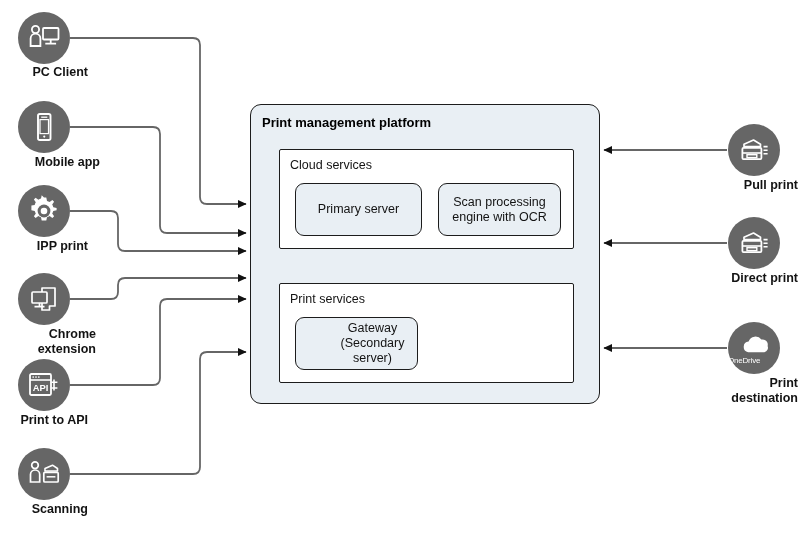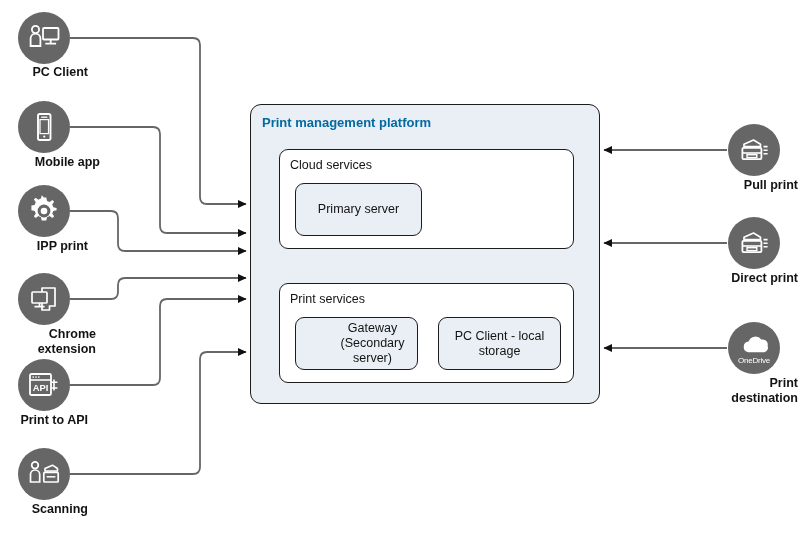--- a/index.html
+++ b/index.html
@@ -36,27 +36,27 @@
   .platform{
     position:absolute;
     left:250px;top:104px;width:350px;height:300px;
     background:#e9eff4;
     border:1.4px solid #1c1c1c;
     border-radius:11px;
     box-sizing:border-box;
   }
   .platform-title{
     position:absolute;left:11px;top:10px;
-    font-size:13px;font-weight:bold;color:#0369a1;
+    font-size:13px;font-weight:bold;color:#000000;
   }
   .group{
     position:absolute;
     background:#ffffff;
     border:1.1px solid #1c1c1c;
-    border-radius:9px;
+    border-radius:2px;
     box-sizing:border-box;
   }
   .group-title{
     position:absolute;left:10px;top:8px;
     font-size:12.5px;font-weight:normal;color:#131313;
   }
   .leafbox{
     position:absolute;
     background:#e9eff4;
     border:1.1px solid #1c1c1c;
@@ -65,21 +65,21 @@
     display:flex;align-items:center;justify-content:center;
     text-align:center;
     font-size:12.5px;color:#131313;line-height:15px;
     white-space:pre-line;
     padding:2px 4px;
   }
   .oned-label{
     position:absolute;
     left:0;right:0;
     bottom:9px;
-    text-align:center;
+    text-align:left;
     font-size:8px;
     color:#ffffff;
     font-family:"Liberation Sans", sans-serif;
     letter-spacing:-0.2px;
   }
 </style>
 </head>
 <body>
 
 <div id="canvas">
@@ -109,28 +109,28 @@
       <path d="M727,348 L604,348"></path>
     </g>
   </svg>
 
   <div class="platform">
     <div class="platform-title">Print management platform</div>
 
     <div class="group" style="left:28px;top:44px;width:295px;height:100px;">
       <div class="group-title">Cloud services</div>
       <div class="leafbox" style="left:15px;top:33px;width:127px;height:53px;">Primary server</div>
+      <div class="leafbox" style="left:158px;top:33px;width:123px;height:53px;">Scan processing
+engine with OCR</div>
     </div>
 
     <div class="group" style="left:28px;top:178px;width:295px;height:100px;">
       <div class="group-title">Print services</div>
       <div class="leafbox" style="left:15px;top:33px;width:123px;height:53px;padding-left:36px;">Gateway
 (Secondary server)</div>
-      <div class="leafbox" style="left:158px;top:33px;width:123px;height:53px;">PC Client - local
-storage</div>
     </div>
   </div>
 
   <div class="node">
     <div class="circle" style="left:18px;top:12px;width:52px;height:52px;">
       <svg width="32" height="28" viewBox="0 0 32 28">
         <circle cx="7.5" cy="5.5" r="3.6" fill="none" stroke="#fff" stroke-width="1.8"></circle>
         <path d="M2.6,22 L2.6,14.5 A4.9,4.9 0 0 1 12.4,14.5 L12.4,22 z" fill="none" stroke="#fff" stroke-width="1.8"></path>
         <rect x="15" y="4" width="15.5" height="11.5" rx="1" fill="none" stroke="#fff" stroke-width="1.8"></rect>
         <path d="M22.7,15.5 L22.7,19 M17.3,19.6 L28.1,19.6" stroke="#fff" stroke-width="1.8" fill="none"></path>

